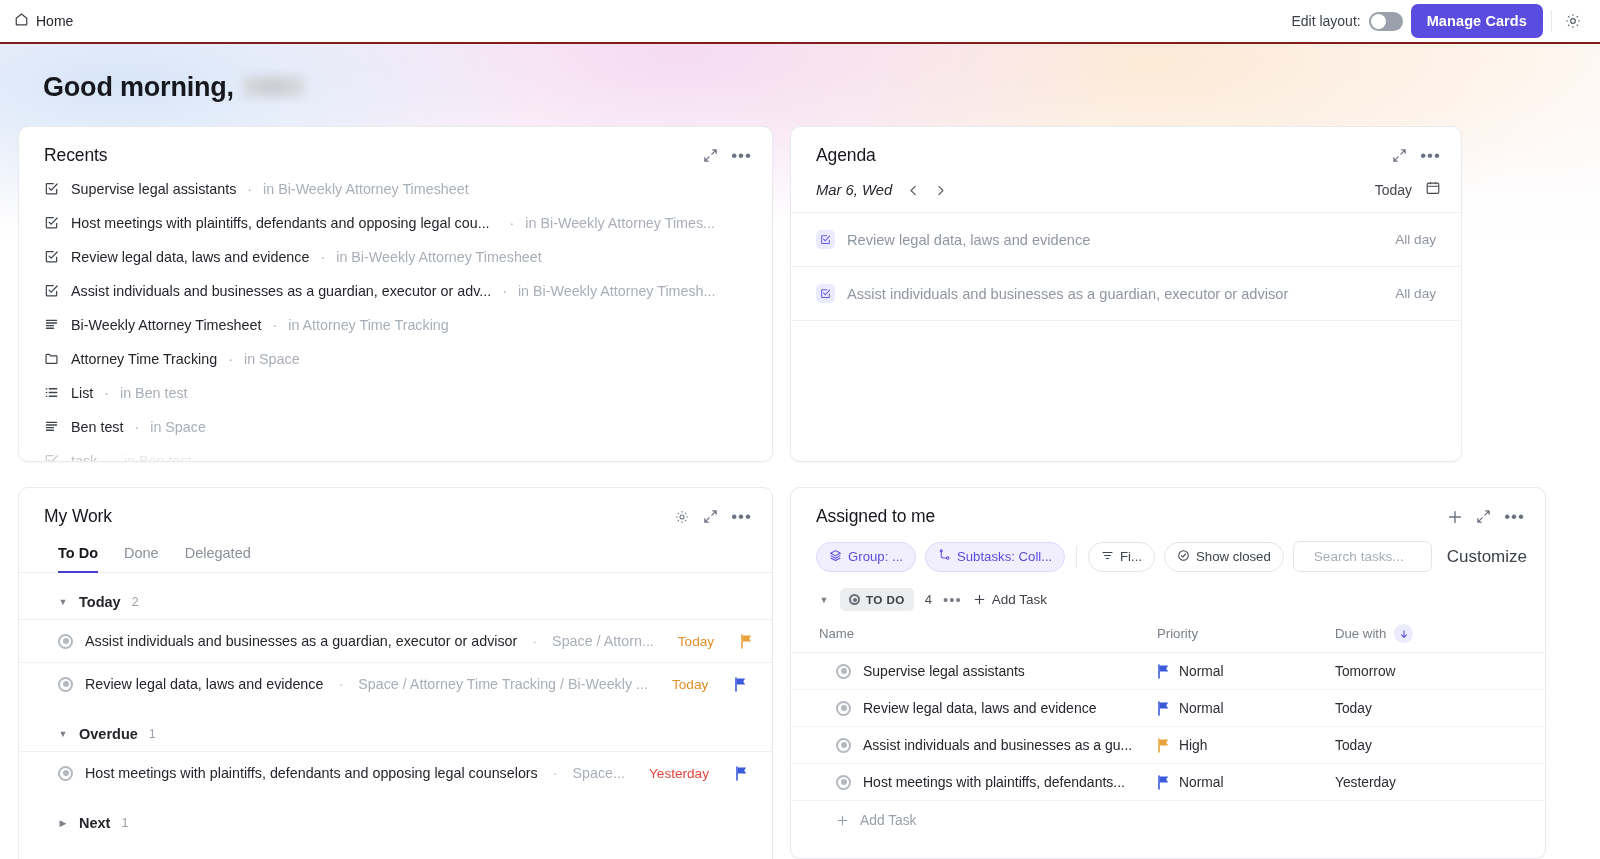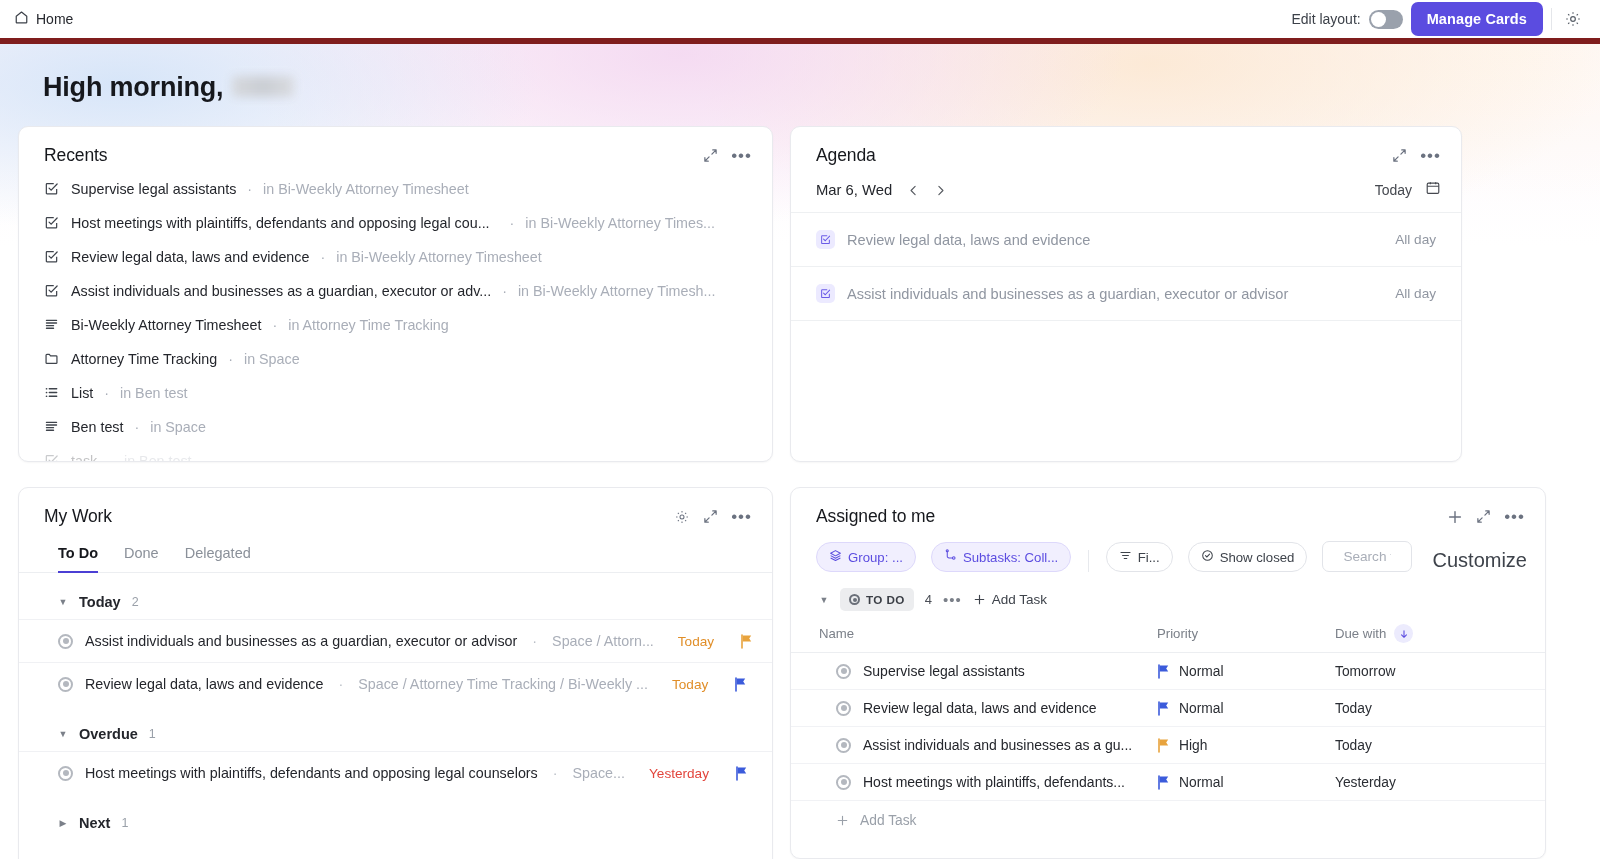--- a/index.html
+++ b/index.html
@@ -22,21 +22,21 @@
       radial-gradient(500px 200px at 1520px 10px, rgba(255,248,240,0.9) 0%, rgba(255,255,255,0) 75%),
       linear-gradient(180deg, #fdf7fb 0%, #ffffff 88%);
     pointer-events: none;
   }
 
   
   .topbar {
     position: absolute; left: 0; top: 0; width: 1600px; height: 44px;
     display: flex; align-items: center;
     background: #ffffff;
-    border-bottom: 6px solid #7f1d1d;
+    border-bottom: 2px solid #7f1d1d;
     z-index: 5;
   }
   .breadcrumb {
     display: flex; align-items: center; gap: 7px;
     margin-left: 14px; font-size: 14px; color: #26282e;
   }
   .topbar-right {
     margin-left: auto; display: flex; align-items: center; gap: 8px;
     padding-right: 14px;
   }
@@ -105,21 +105,21 @@
   .recent-ic { width: 16px; height: 16px; flex: none; color: #3f444c; display: flex; }
   .recent-name { font-size: 14.3px; color: #24262c; }
   .recent-ctx { font-size: 14.3px; color: #a9aeb8; }
   .recent-row.clipped { opacity: .28; }
 
   
   .agenda-nav {
     display: flex; align-items: center; gap: 12px;
     padding: 14px 20px 12px 25px;
   }
-  .agenda-date { font-size: 14.8px; color: #24262c; }
+  .agenda-date { font-size: 14.8px; color: #24262c; font-style: italic; }
   .arrows { display: flex; align-items: center; gap: 9px; color: #55595f; }
   .arrow { width: 18px; height: 18px; display: flex; align-items: center; justify-content: center; cursor: pointer; font-size: 15px; }
   .agenda-right { margin-left: auto; display: flex; align-items: center; gap: 13px; }
   .agenda-today { font-size: 14px; color: #45484f; cursor: pointer; }
   .agenda-rows { border-top: 1px solid #eef0f2; }
   .agenda-row {
     display: flex; align-items: center; gap: 12px;
     height: 54px; padding: 0 25px;
     border-bottom: 1px solid #eef0f2; cursor: pointer;
   }
@@ -167,41 +167,41 @@
   .work-name { font-size: 14.3px; color: #24262c; }
   .work-sep { font-size: 14.3px; color: #b9bec6; padding: 0 3px; }
   .work-path { font-size: 14.3px; color: #a9aeb8; }
   .work-due { margin-left: auto; font-size: 13.6px; padding-left: 12px; }
   .due-today { color: #e08e28; }
   .due-yesterday { color: #e2453c; }
   .flag { width: 13px; height: 15px; flex: none; margin-left: 14px; }
 
   
   .assigned-toolbar {
-    display: flex; align-items: flex-end; gap: 15px;
+    display: flex; align-items: center; gap: 9px;
     padding: 14px 18px 0 25px;
   }
   .pill {
     display: flex; align-items: center; gap: 6px;
     height: 30px; padding: 0 12px; border-radius: 16px;
     font-size: 13.2px; cursor: pointer; white-space: nowrap;
   }
   .pill.accent { background: #f1effe; color: #5b4ce0; border: 1px solid #ddd8fb; }
   .pill.plain { background: #ffffff; color: #3e434b; border: 1px solid #e2e4e9; }
   .tb-divider { width: 1px; height: 22px; background: #e7e9ed; margin: 0 2px; }
   .search-box {
     width: 170px; height: 31px; border: 1px solid #e2e4e9; border-radius: 7px;
     display: flex; align-items: center; padding: 0 20px; background: #fff;
   }
   .search-box input {
     border: none; outline: none; font-size: 13.6px; color: #2a2d33; width: 100%;
     font-family: "Liberation Sans", sans-serif; background: transparent;
   }
   .search-box input::placeholder { color: #a9aeb8; }
-  .customize { font-size: 20px; color: #3e434b; cursor: pointer; margin-left: 6px; white-space: nowrap; }
+  .customize { font-size: 17px; color: #3e434b; cursor: pointer; margin-left: 6px; white-space: nowrap; }
 
   .todo-bar {
     display: flex; align-items: center; gap: 11px;
     padding: 16px 20px 0 28px;
   }
   .status-chip {
     display: flex; align-items: center; gap: 6px;
     background: #ecedef; color: #3a3e45; border-radius: 5px;
     height: 23px; padding: 0 9px; font-size: 11.7px; font-weight: bold; letter-spacing: .4px;
   }
@@ -268,21 +268,21 @@
       <div class="icon-btn">
         <svg width="18" height="18" viewBox="0 0 20 20" fill="none" stroke="#5a6069" stroke-width="1.35">
           <circle cx="10" cy="10" r="2.6"></circle>
           <path d="M10 2.4v1.9M10 15.7v1.9M17.6 10h-1.9M4.3 10H2.4M15.4 4.6l-1.35 1.35M5.95 14.05 4.6 15.4M15.4 15.4l-1.35-1.35M5.95 5.95 4.6 4.6"></path>
         </svg>
       </div>
     </div>
   </div>
 
   <div class="greeting">
-    <span>High morning,</span>
+    <span>Good morning,</span>
     <span class="name-blur"></span>
   </div>
 
   <div class="card" id="card-recents">
     <div class="card-head">
       <div class="card-title">Recents</div>
       <div class="card-actions">
         <span class="act">
           <svg width="15" height="15" viewBox="0 0 16 16" fill="none" stroke="#6b7280" stroke-width="1.35" stroke-linecap="round">
             <path d="M9.5 6.5 14 2M14 2h-3.6M14 2v3.6M6.5 9.5 2 14M2 14h3.6M2 14v-3.6"></path>

